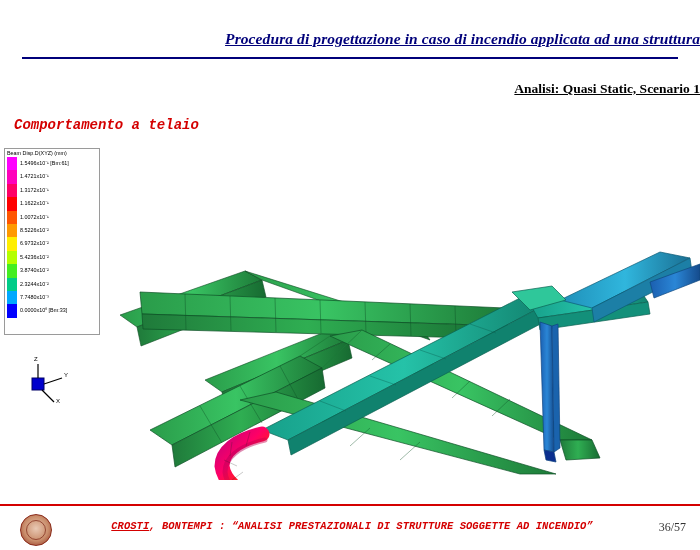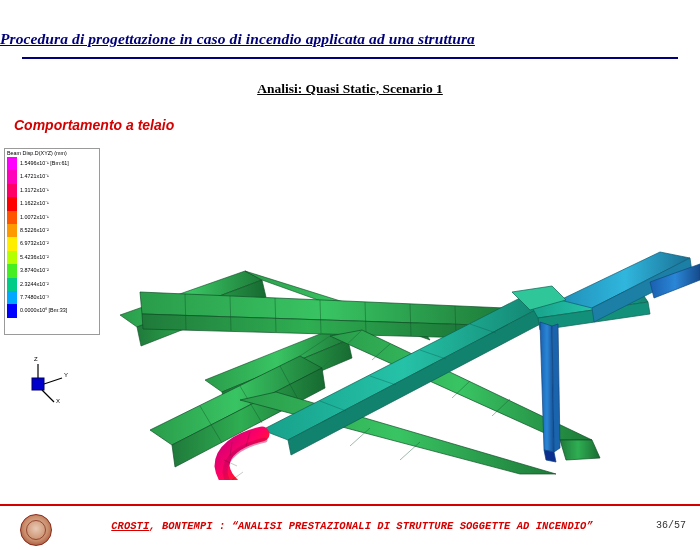--- a/index.html
+++ b/index.html
@@ -14,21 +14,21 @@
     position: relative;
     overflow: hidden;
   }
 
   
   .slide-title {
     position: absolute;
     top: 30px;
     left: 0;
     width: 700px;
-    text-align: left;
+    text-align: right;
     font-family: "Liberation Serif", serif;
     font-weight: bold;
     font-style: italic;
     font-size: 15.5px;
     color: #00007a;
     text-decoration: underline;
     letter-spacing: 0.1px;
   }
   .title-rule {
     position: absolute;
@@ -36,32 +36,32 @@
     left: 22px;
     width: 656px;
     height: 2px;
     background: #00007a;
   }
   .subtitle {
     position: absolute;
     top: 81px;
     left: 0;
     width: 700px;
-    text-align: center;
+    text-align: right;
     font-family: "Liberation Serif", serif;
     font-weight: bold;
     font-size: 13.5px;
     color: #000000;
     text-decoration: underline;
   }
   .caption-red {
     position: absolute;
     top: 117px;
     left: 14px;
-    font-family: Liberation Sans, sans-serif;
+    font-family: Liberation Mono, monospace;
     font-weight: bold;
     font-style: italic;
     font-size: 14px;
     color: #d40000;
   }
 
   
   .figure {
     position: absolute;
     left: 0;
@@ -185,22 +185,22 @@
     color: #d40000;
     letter-spacing: 0.1px;
   }
   .footer-text .author {
     text-decoration: underline;
   }
   .footer-page {
     position: absolute;
     right: 14px;
     top: 14px;
-    font-family: Liberation Mono, monospace;
-    font-size: 10px;
+    font-family: Liberation Serif, serif;
+    font-size: 12px;
     color: #333333;
   }
 </style>
 </head>
 <body>
 
 <div class="slide-title">Procedura di progettazione in caso di incendio applicata ad una struttura</div>
 <div class="title-rule"></div>
 <div class="subtitle">Analisi: Quasi Static, Scenario 1</div>
 <div class="caption-red">Comportamento a telaio</div>

